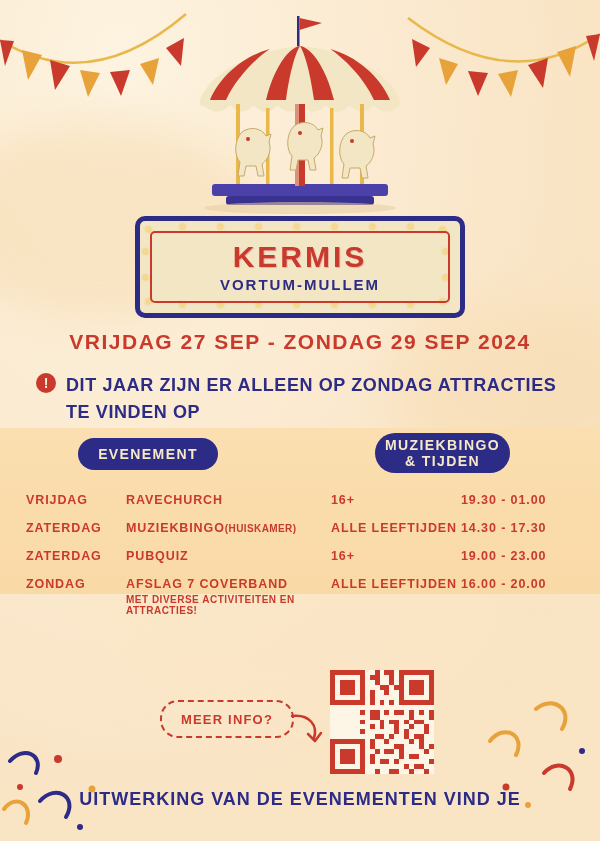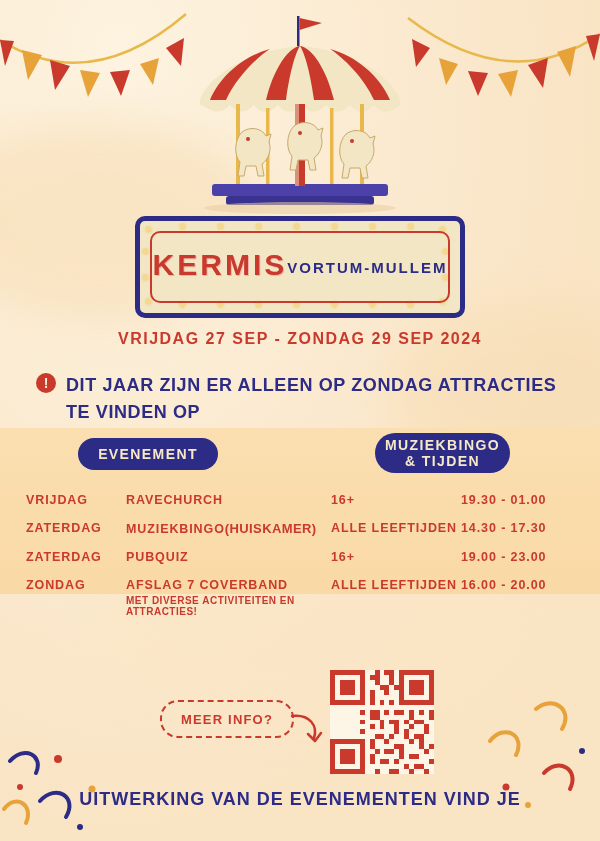--- a/index.html
+++ b/index.html
@@ -61,23 +61,23 @@
     height: 92px;
     background: #f3e6c4;
     border: 5px solid #2c2b86;
     border-radius: 10px;
     box-shadow: 0 0 0 3px #f3e6c4 inset;
   }
   .sign-inner {
     position: absolute;
     inset: 10px;
     border: 2px solid #c9392c;
-    border-radius: 10px;
+    border-radius: 5px;
     display: flex;
-    flex-direction: row;
+    flex-direction: column;
     align-items: center;
     justify-content: center;
   }
   .sign-title {
     color: #c9392c;
     font-size: 30px;
     font-weight: bold;
     letter-spacing: 3px;
     line-height: 1;
     margin-bottom: 4px;
@@ -102,21 +102,21 @@
     box-shadow: 0 0 3px #e9b949;
   }
 
   
   .dates {
     position: absolute;
     top: 330px;
     width: 600px;
     text-align: center;
     color: #c9392c;
-    font-size: 16px;
+    font-size: 21px;
     font-weight: bold;
     letter-spacing: 1.5px;
   }
 
   
   .notice {
     position: absolute;
     top: 372px;
     left: 36px;
     width: 530px;
@@ -184,21 +184,21 @@
     font-weight: bold;
     letter-spacing: .9px;
     padding: 7px 0;
     vertical-align: top;
   }
   td.col-day { width: 100px; }
   td.col-event { width: 205px; }
   td.col-age { width: 130px; }
   td.col-time { width: 113px; }
   .small-note {
-    font-size: 13px;
+    font-size: 10px;
     letter-spacing: .4px;
   }
   .sub-note {
     display: block;
     font-size: 10px;
     letter-spacing: .5px;
     margin-top: 3px;
   }
 
   

